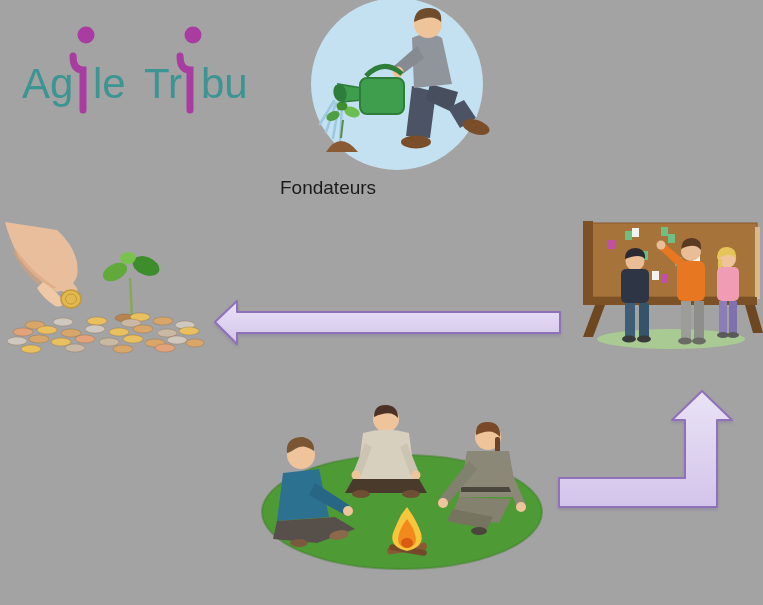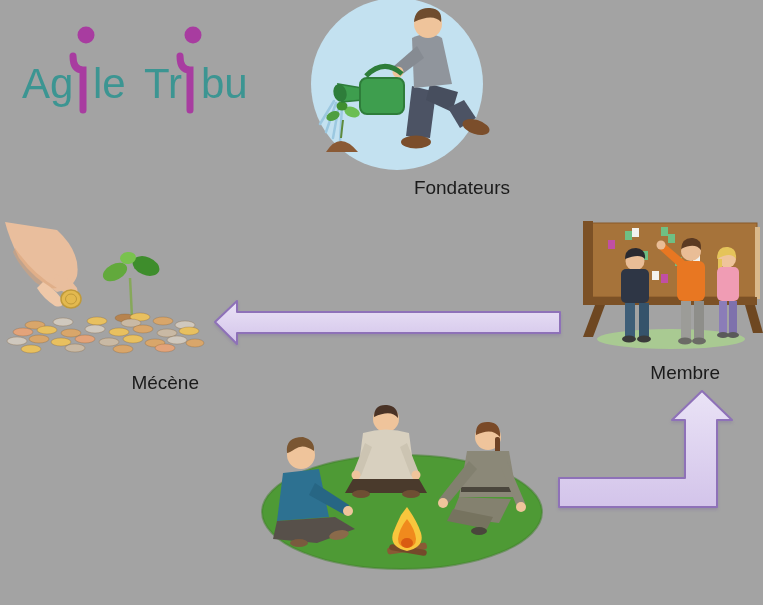--- a/index.html
+++ b/index.html
@@ -3,21 +3,21 @@
 <meta charset="utf-8">
 <style>
   html,body{margin:0;padding:0;background:#ffffff;}
   .canvas{
     position:relative;width:763px;height:605px;background:#a3a3a3;
     overflow:hidden;
     font-family:"Liberation Sans", sans-serif;
   }
   .abs{position:absolute;}
   .node-label{
-    position:absolute;text-align:right;color:#1b1b1b;
+    position:absolute;text-align:left;color:#1b1b1b;
     font-size:19px;line-height:24px;font-weight:400;
     font-family:"Liberation Sans", sans-serif;
   }
   .arrow-svg{filter:drop-shadow(0 2px 1.5px rgba(120,100,160,.30));}
 </style>
 </head>
 <body>
 
 <div class="canvas">
 
@@ -127,21 +127,20 @@
       <ellipse cx="150" cy="121" rx="10" ry="4" fill="#D9A66A"></ellipse>
         <ellipse cx="172" cy="118" rx="10" ry="4" fill="#CFC8BE"></ellipse>
       <ellipse cx="190" cy="121" rx="9" ry="4" fill="#D9A66A"></ellipse>
       <ellipse cx="26" cy="127" rx="10" ry="4" fill="#E8C05F"></ellipse>
         <ellipse cx="70" cy="126" rx="10" ry="4" fill="#C9B9A4"></ellipse>
       <ellipse cx="118" cy="127" rx="10" ry="4" fill="#D9A66A"></ellipse>
         <ellipse cx="160" cy="126" rx="10" ry="4" fill="#E3A37A"></ellipse>
     </g>
   </svg>
 
-  <div class="node-label" style="left:39px;top:371px;width:160px;">Mécène</div>
 
   <svg class="abs" style="left:575px;top:215px;" width="188" height="135" viewBox="0 0 188 135">
     <ellipse cx="96" cy="124" rx="74" ry="10" fill="#A9CA92"></ellipse>
 
     <g>
       <polygon points="20,90 30,90 18,122 8,122" fill="#6E4721"></polygon>
       <polygon points="170,90 180,90 188,118 178,118" fill="#6E4721"></polygon>
       <rect x="14" y="8" width="168" height="74" fill="#A6733A" stroke="#8A5A28" stroke-width="1"></rect>
       <rect x="180" y="12" width="5" height="72" fill="#D9B98C"></rect>
       <rect x="8" y="6" width="10" height="82" fill="#7C5126"></rect>
@@ -188,21 +187,20 @@
       <path d="M142 44 Q142 31 153 32 Q162 33 161 44 Q156 36 142 44 Z" fill="#E5C45A"></path>
       <rect x="143" y="44" width="4" height="12" fill="#E5C45A"></rect>
       <rect x="142" y="52" width="22" height="34" rx="5" fill="#F09CB4"></rect>
       <rect x="144" y="86" width="8" height="32" fill="#8B7DB8"></rect>
       <rect x="154" y="86" width="8" height="32" fill="#7E71AC"></rect>
       <ellipse cx="148" cy="120" rx="6" ry="3" fill="#5A5A5A"></ellipse>
       <ellipse cx="158" cy="120" rx="6" ry="3" fill="#5A5A5A"></ellipse>
     </g>
   </svg>
 
-  <div class="node-label" style="left:594px;top:361px;width:126px;">Membre</div>
 
   <svg class="abs" style="left:255px;top:395px;" width="290" height="175" viewBox="0 0 290 175">
     <ellipse cx="147" cy="117" rx="140" ry="57" fill="#4E9A35" stroke="#3F7F2A" stroke-width="2" stroke-opacity="0.5"></ellipse>
 
     <g>
       <circle cx="131" cy="24" r="13" fill="#EFC49B"></circle>
       <path d="M119 22 Q119 9 132 10 Q143 11 143 23 Q136 14 119 22 Z" fill="#4A3326"></path>
       <path d="M108 38 Q131 31 154 38 L160 84 L102 84 Z" fill="#D8D0BF"></path>
       <polygon points="110,48 98,78 106,81 117,52" fill="#CCC4B2"></polygon>
       <polygon points="152,48 164,78 156,81 145,52" fill="#CCC4B2"></polygon>

